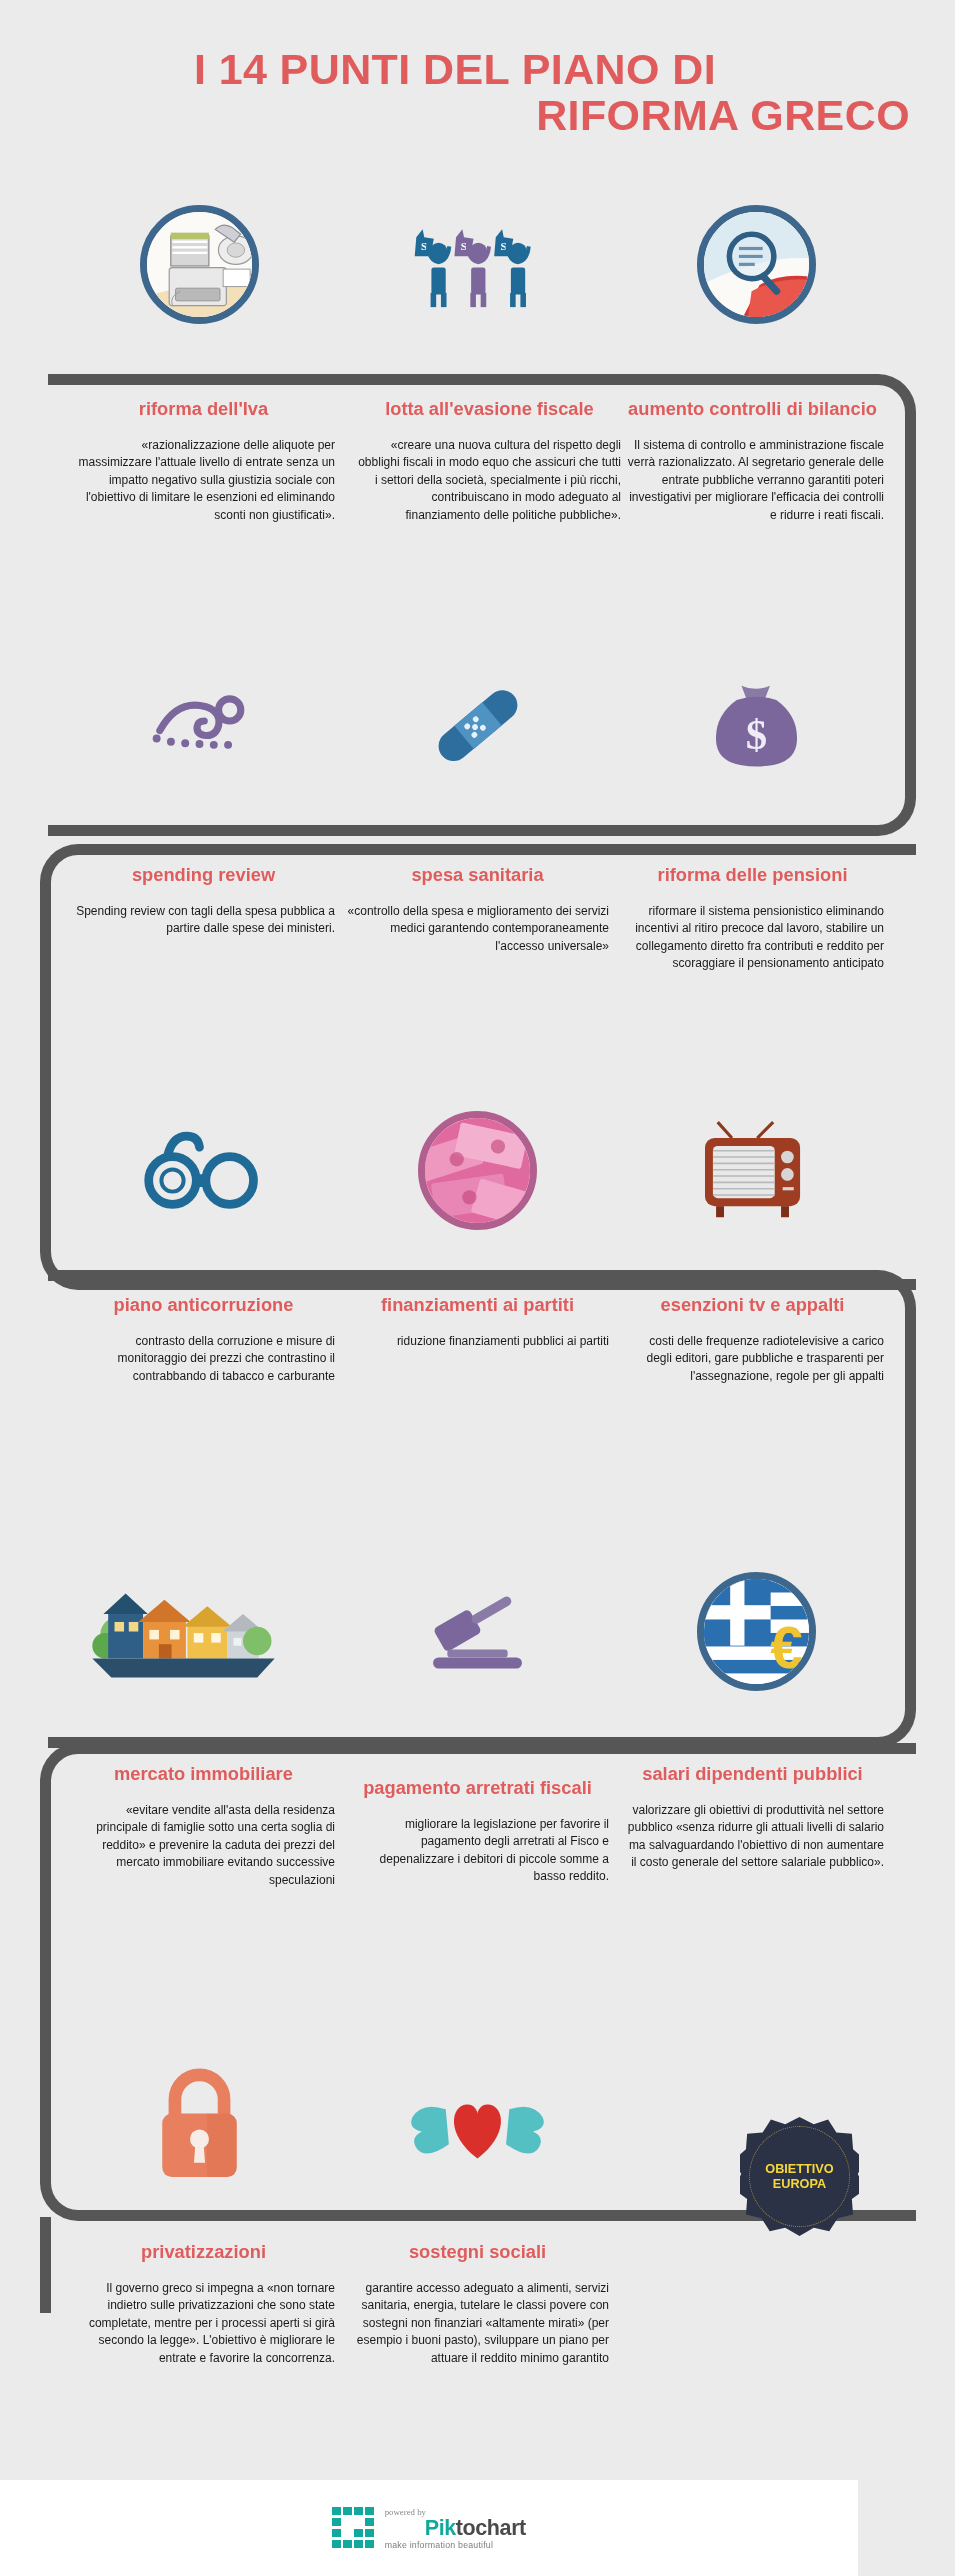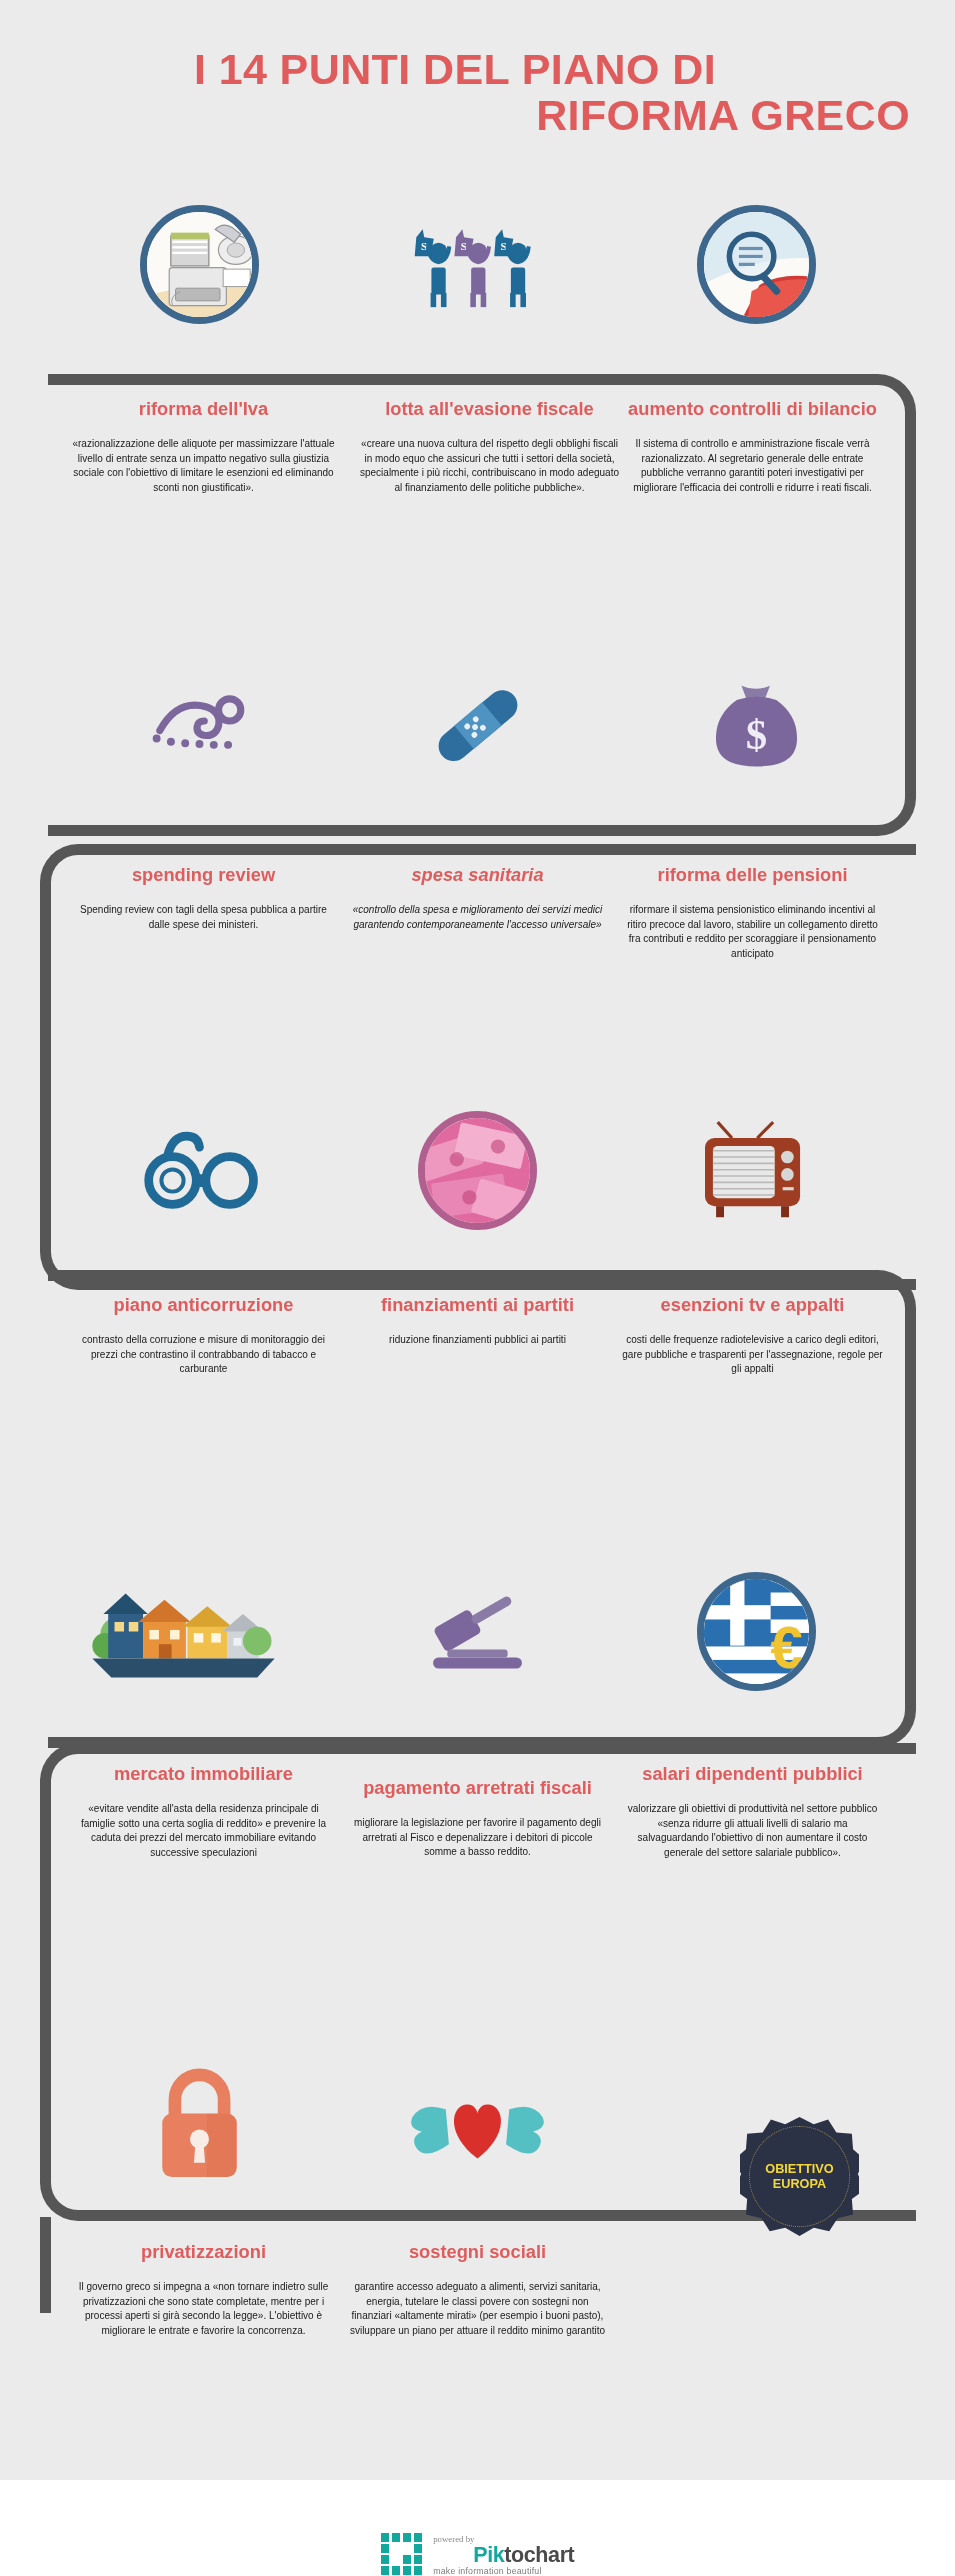--- a/index.html
+++ b/index.html
@@ -51,22 +51,23 @@
   }
   .col h3 {
     color:#e05c5c;
     font-size: 18.3px;
     font-weight: bold;
     line-height: 1.18;
     margin-bottom: 17.5px;
   }
   .col p {
     color:#1a1a1a;
-    font-size: 10px;
+    font-size: 12px;
     line-height: 1.45;
+    text-align: right;
   }
 
   
   .badge {
     position:absolute;
     width: 119px; height: 119px;
     background: #2c3246;
     color: #f5d83c;
     display:flex; flex-direction:column; align-items:center; justify-content:center;
     text-align:center;
@@ -81,23 +82,23 @@
     );
   }
   .badge .ring {
     position:absolute; inset: 8.8px; border:1.6px dotted #f5d83c; border-radius:50%;
     opacity:.55;
   }
   .badge span { position:relative; z-index:2; }
 
   
   .footer {
-    position:absolute; bottom:0; left:0; width:955px; height:96px;
+    position:absolute; bottom:0; left:0; width:858px; height:96px;
     background:#ffffff;
-    display:flex; justify-content:center;
+    display:flex; align-items:center; justify-content:center;
   }
   .footer-inner { display:flex; align-items:flex-end; gap:9.6px; }
   .pikto-mark { width:43px; height:43px; position:relative; }
   .pikto-mark i { position:absolute; background:#13a89e; width:8.8px; height:8.8px; display:block; }
   .pikto-text { display:flex; flex-direction:column; }
   .powered { font-size:8.8px; color:#8a8a8a; font-family:"Liberation Serif", serif; text-align:left; margin-bottom:0.8px;}
   .pikto-name { font-size:21.5px; font-weight:bold; color:#4a4a4a; letter-spacing:-0.4px; line-height:1;padding-left:40px;}
   .pikto-name em { font-style:normal; color:#13a89e; }
   .pikto-tag { font-size:8.8px; color:#7d7d7d; letter-spacing:0.2px; margin-top:0;}
 </style>
@@ -258,21 +259,21 @@
         </svg>
       </div>
     </div>
   </div>
 
   <div class="text-row" style="top:864px;">
     <div class="col" style="left:72px;">
       <h3>spending review</h3>
       <p>Spending review con tagli della spesa pubblica a partire dalle spese dei ministeri.</p>
     </div>
-    <div class="col" style="left:346px;font-style:italic;">
+    <div class="col" style="left:346px;">
       <h3>spesa sanitaria</h3>
       <p>«controllo della spesa e miglioramento dei servizi medici garantendo contemporaneamente l'accesso universale»</p>
     </div>
     <div class="col" style="left:621px;">
       <h3>riforma delle pensioni</h3>
       <p>riformare il sistema pensionistico eliminando incentivi al ritiro precoce dal lavoro, stabilire un collegamento diretto fra contributi e reddito per scoraggiare il pensionamento anticipato</p>
     </div>
   </div>
 
   <div class="icon-row" style="top:1091px;">

